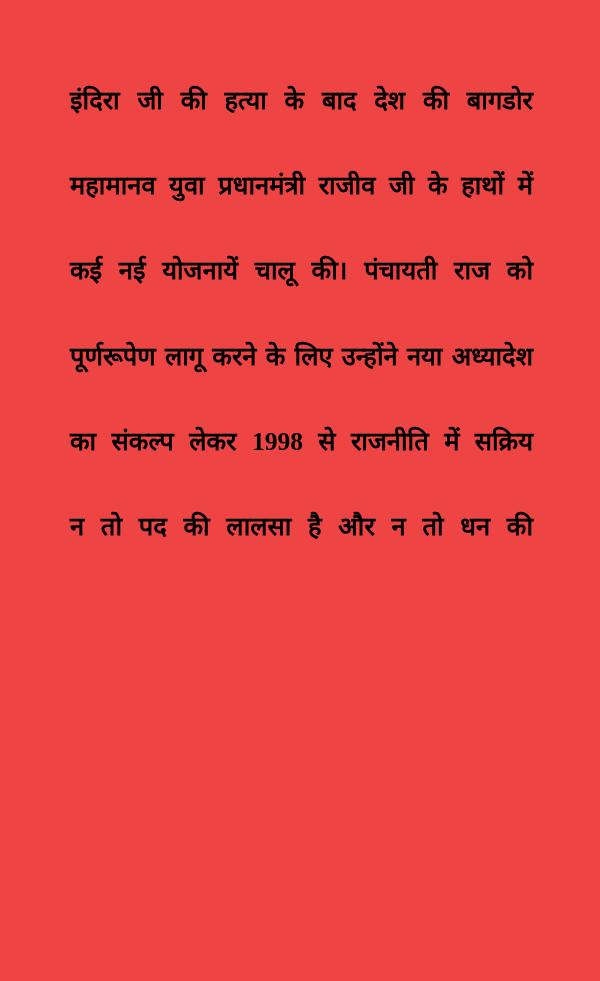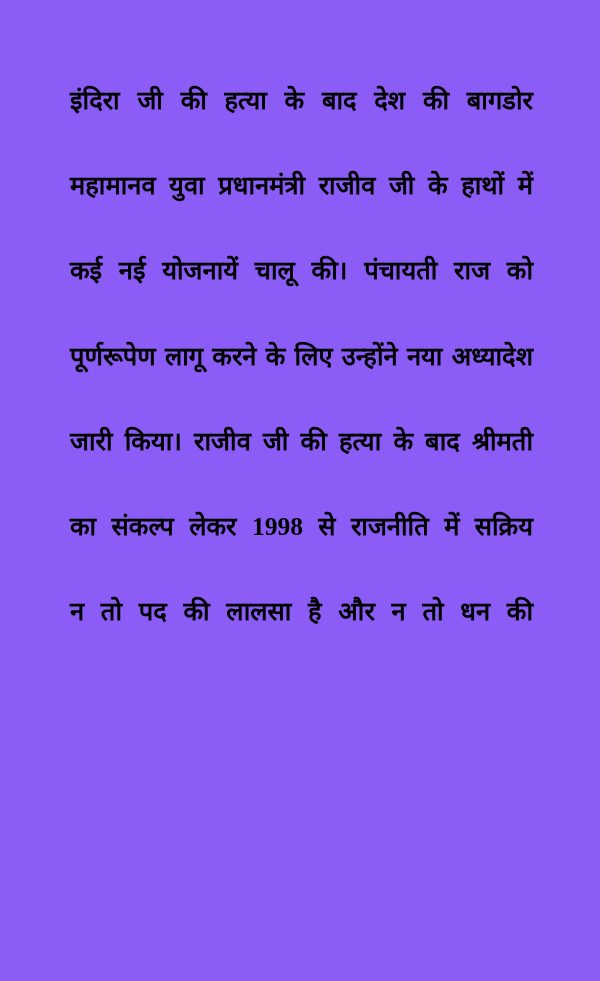--- a/index.html
+++ b/index.html
@@ -7,21 +7,21 @@
     margin: 0;
     padding: 0;
   }
   body {
     background: #ffffff;
   }
   .page {
     position: relative;
     width: 600px;
     height: 981px;
-    background: #8b5cf6;
+    background: #ef4444;
     overflow: hidden;
     box-sizing: border-box;
   }
   .text-column {
     position: absolute;
     left: 70px;
     top: 80px;
     width: 463px;
   }
   .para {
@@ -56,20 +56,19 @@
 <body>
 
 <div class="page">
   <div class="text-column">
 
     <div class="para">
       <span class="line stretch">इंदिरा जी की हत्या के बाद देश की बागडोर</span>
       <span class="line stretch">महामानव युवा प्रधानमंत्री राजीव जी के हाथों में</span>
       <span class="line stretch">कई नई योजनायें चालू की। पंचायती राज को</span>
       <span class="line stretch">पूर्णरूपेण लागू करने के लिए उन्होंने नया अध्यादेश</span>
-      <span class="line stretch">जारी किया। राजीव जी की हत्या के बाद श्रीमती</span>
       <span class="line stretch">का संकल्प लेकर 1998 से राजनीति में सक्रिय</span>
       <span class="line stretch">न तो पद की लालसा है और न तो धन की</span>
 
     </div>
 
   </div>
 </div>
 
 </body></html>

